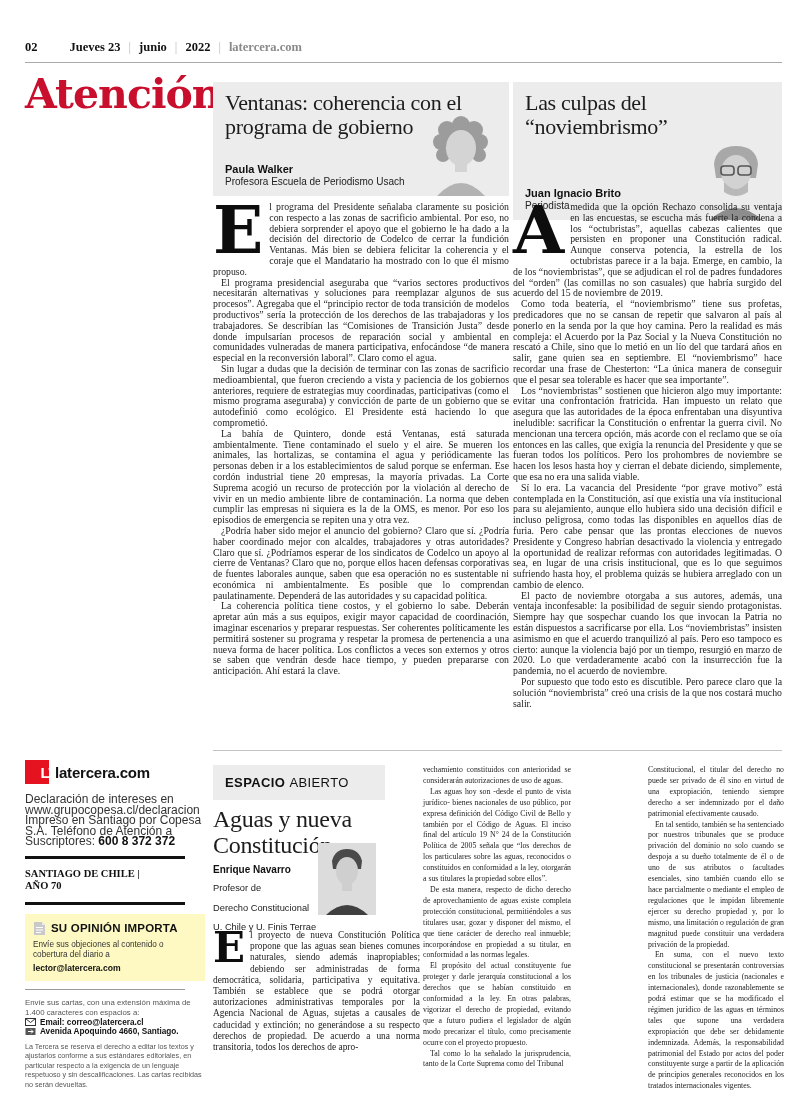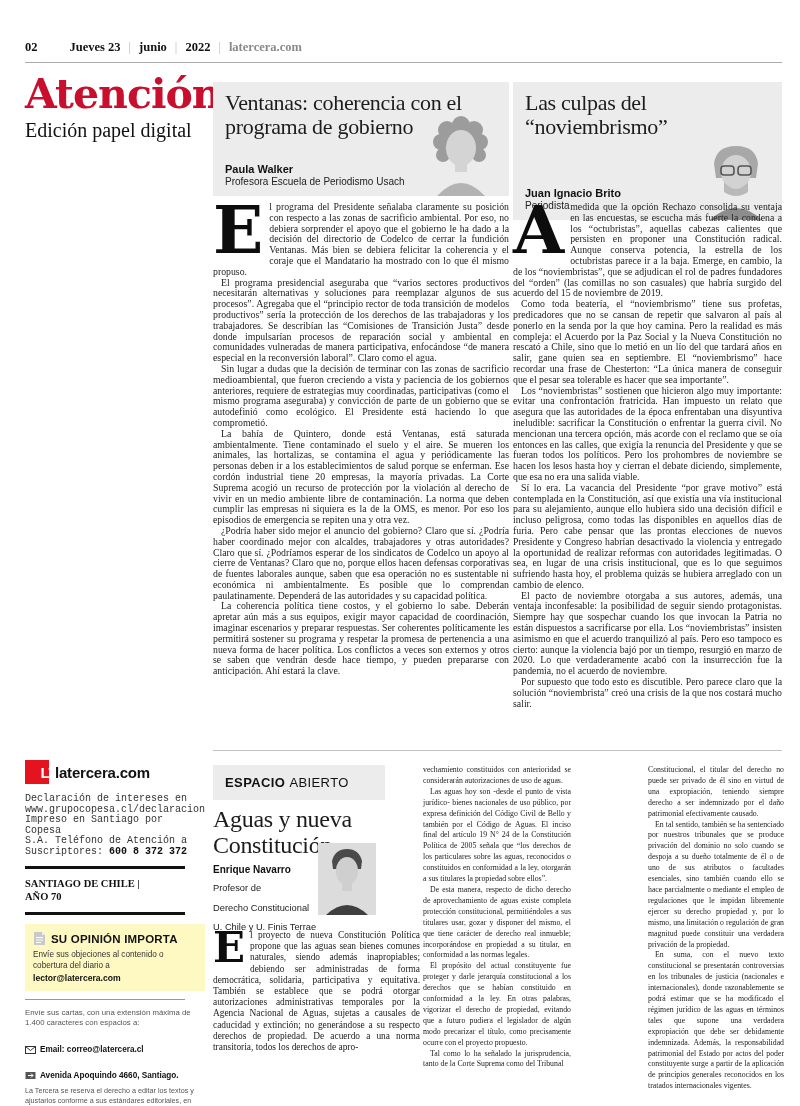--- a/index.html
+++ b/index.html
@@ -60,49 +60,48 @@
   .agcol p + p{text-indent:7px;}
   #aguas-col1{left:213px;top:930px;width:207px;font-size:9.4px;line-height:11.2px;}
   #aguas-col2{left:423px;top:765px;width:148px;font-size:7.8px;line-height:10.9px;}
   #aguas-col3{left:648px;top:765px;width:136px;font-size:7.8px;line-height:10.9px;}
   
   .fleft{position:absolute;left:25px;top:760px;width:180px;font-family:"Liberation Sans",sans-serif;}
   .logo-row{display:flex;align-items:center;margin-bottom:10px;}
   .lt-logo{width:24px;height:24px;background:var(--logo-red);color:#fff;font-weight:bold;font-size:15px;
            display:flex;align-items:center;justify-content:center;margin-right:6px;font-family:"Liberation Sans",sans-serif;padding-left:24px;}
   .logo-name{font-size:15px;font-weight:bold;color:#111;letter-spacing:-0.2px;}
-  .decl{font-size:10px;line-height:10.5px;color:#333;font-family:Liberation Mono, monospace;}
+  .decl{font-size:12px;line-height:10.5px;color:#333;font-family:Liberation Sans, sans-serif;}
   .decl .phone{font-weight:bold;color:#111;}
   .blackrule{width:160px;height:3px;background:#111;margin:9px 0;}
   .thinrule{width:160px;height:1px;background:#999;margin:8px 0;}
   .city{font-family:"Liberation Serif",serif;font-weight:bold;font-size:10.5px;line-height:12.5px;color:#111;}
   .op-box{background:#fef9c3;width:180px;padding:7px 8px 8px 8px;}
   .op-head{display:flex;align-items:center;margin-bottom:4px;}
   .op-head .t{font-size:11.5px;font-weight:800;color:#111;margin-left:5px;letter-spacing:0.2px;}
   .op-text{font-size:8.2px;line-height:10.6px;color:#333;}
   .op-mail{font-size:8.6px;font-weight:bold;color:#111;margin-top:2px;}
   .cartas{font-size:7.8px;line-height:10px;color:#555;}
-  .crow{display:flex;align-items:flex-end;margin-top:17px;}
+  .crow{display:flex;align-items:center;margin-top:0;}
   .crow .t{font-size:8.2px;font-weight:bold;color:#111;margin-left:4px;}
   .legal{font-size:7.2px;line-height:9.6px;color:#555;margin-top:6px;}
   .iconsvg{flex:0 0 auto;}
 </style>
 </head>
 <body>
 
 <div id="page">
 
   <div class="topbar">
     <span class="pn">02</span><span class="seg">Jueves 23</span><span class="sep">|</span><span class="seg">junio</span><span class="sep">|</span><span class="seg">2022</span><span class="sep">|</span><span class="site">latercera.com</span>
   </div>
   <div class="toprule"></div>
 
   <div class="masthead">
     <h1>Atención</h1>
-    <div class="sub">Edición papel digital</div>
   </div>
 
   <div class="ahead" id="ventanas-head">
     <h2>Ventanas: coherencia con el programa de gobierno</h2>
     <div class="byline">
       <div class="nm">Paula Walker</div>
       <div class="rl">Profesora Escuela de Periodismo Usach</div>
     </div>
     <svg class="portrait" width="86" height="82" viewBox="0 0 86 82">
       <g fill="#9c9c9c">

